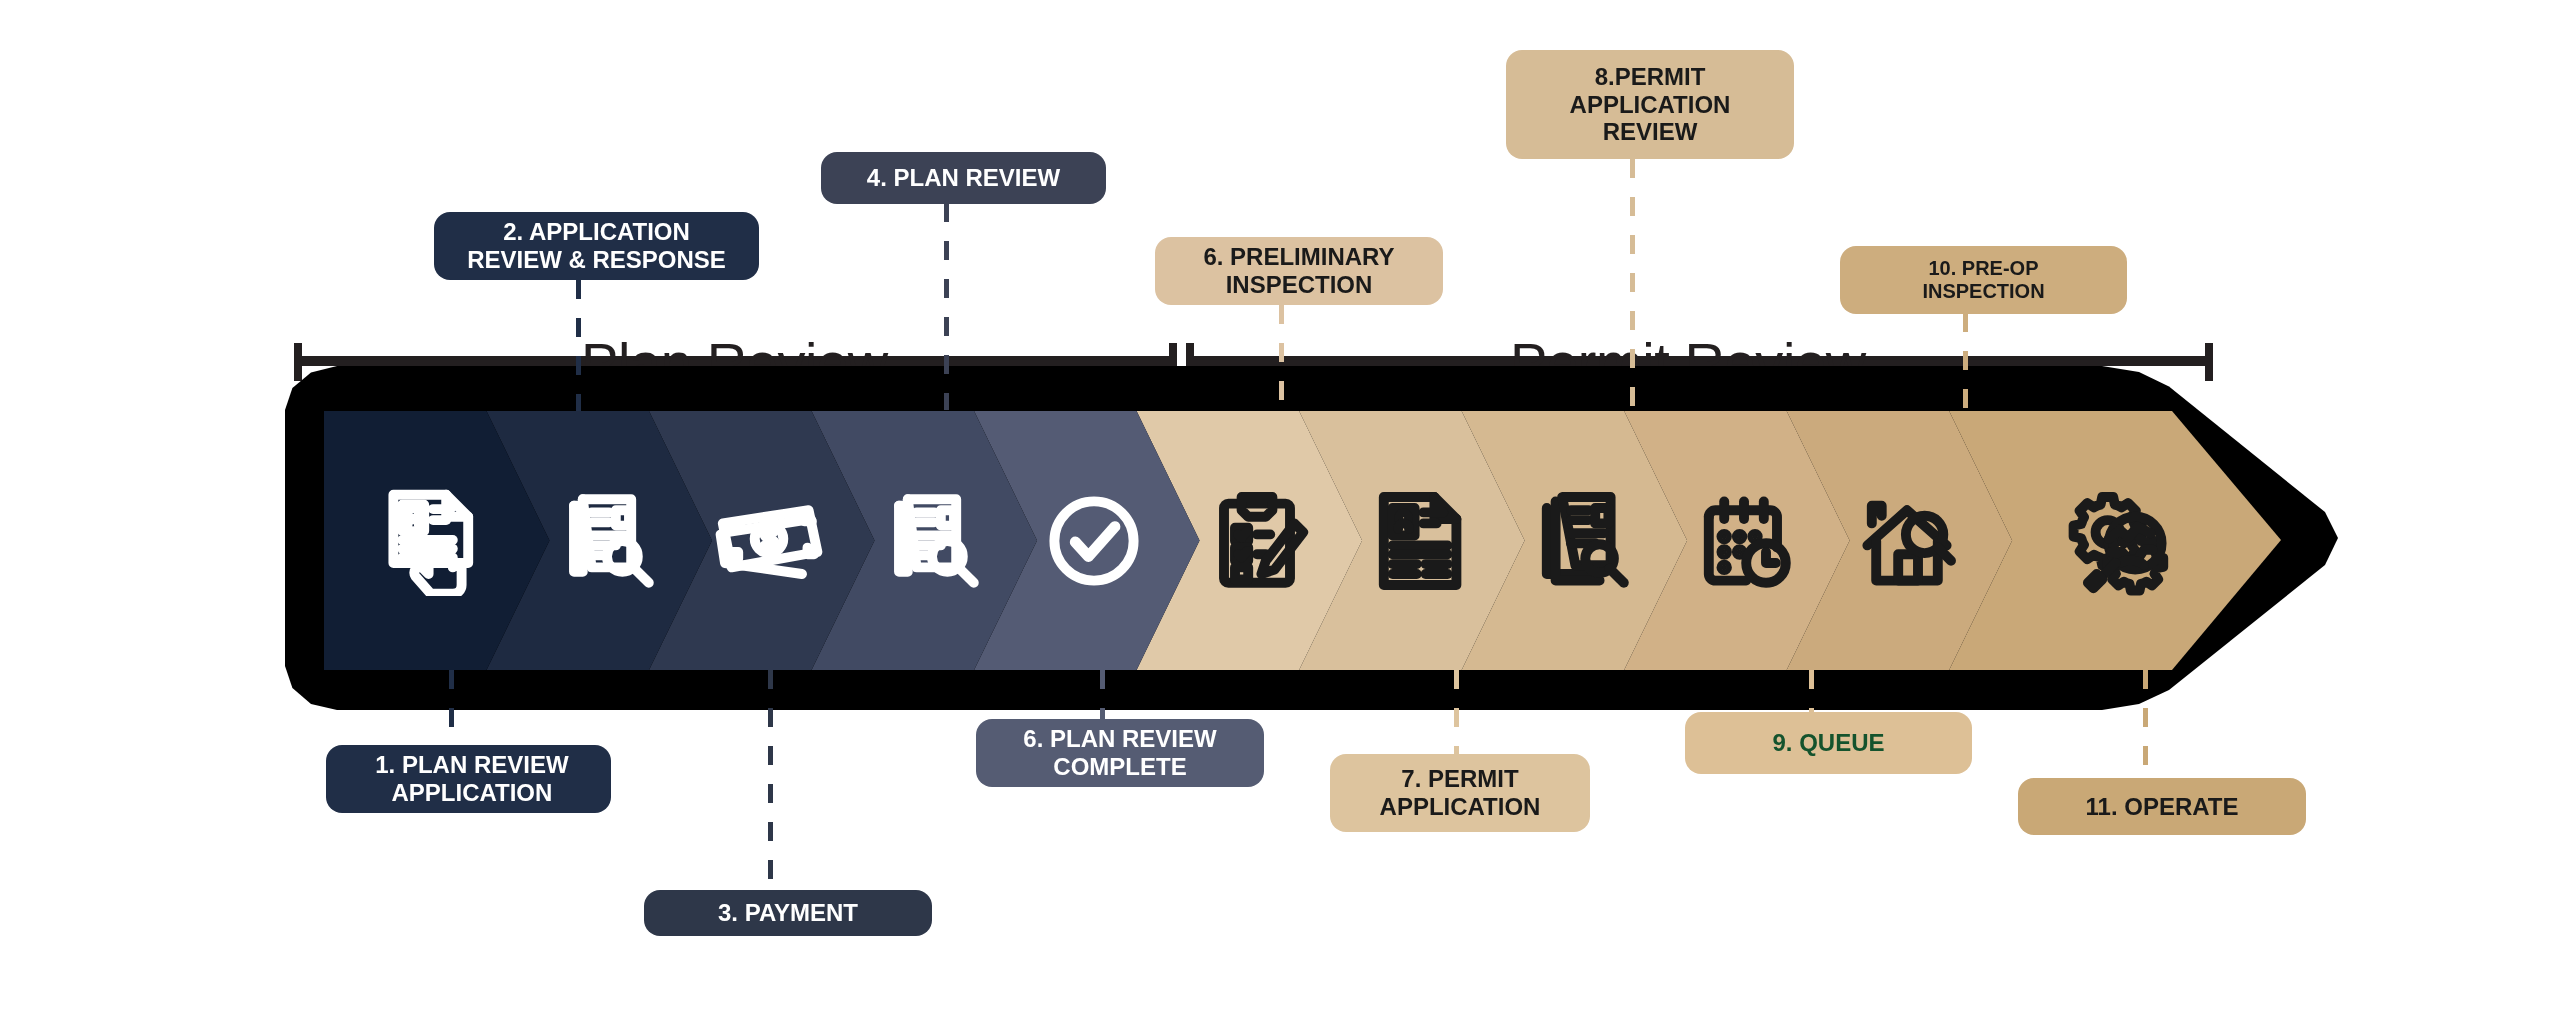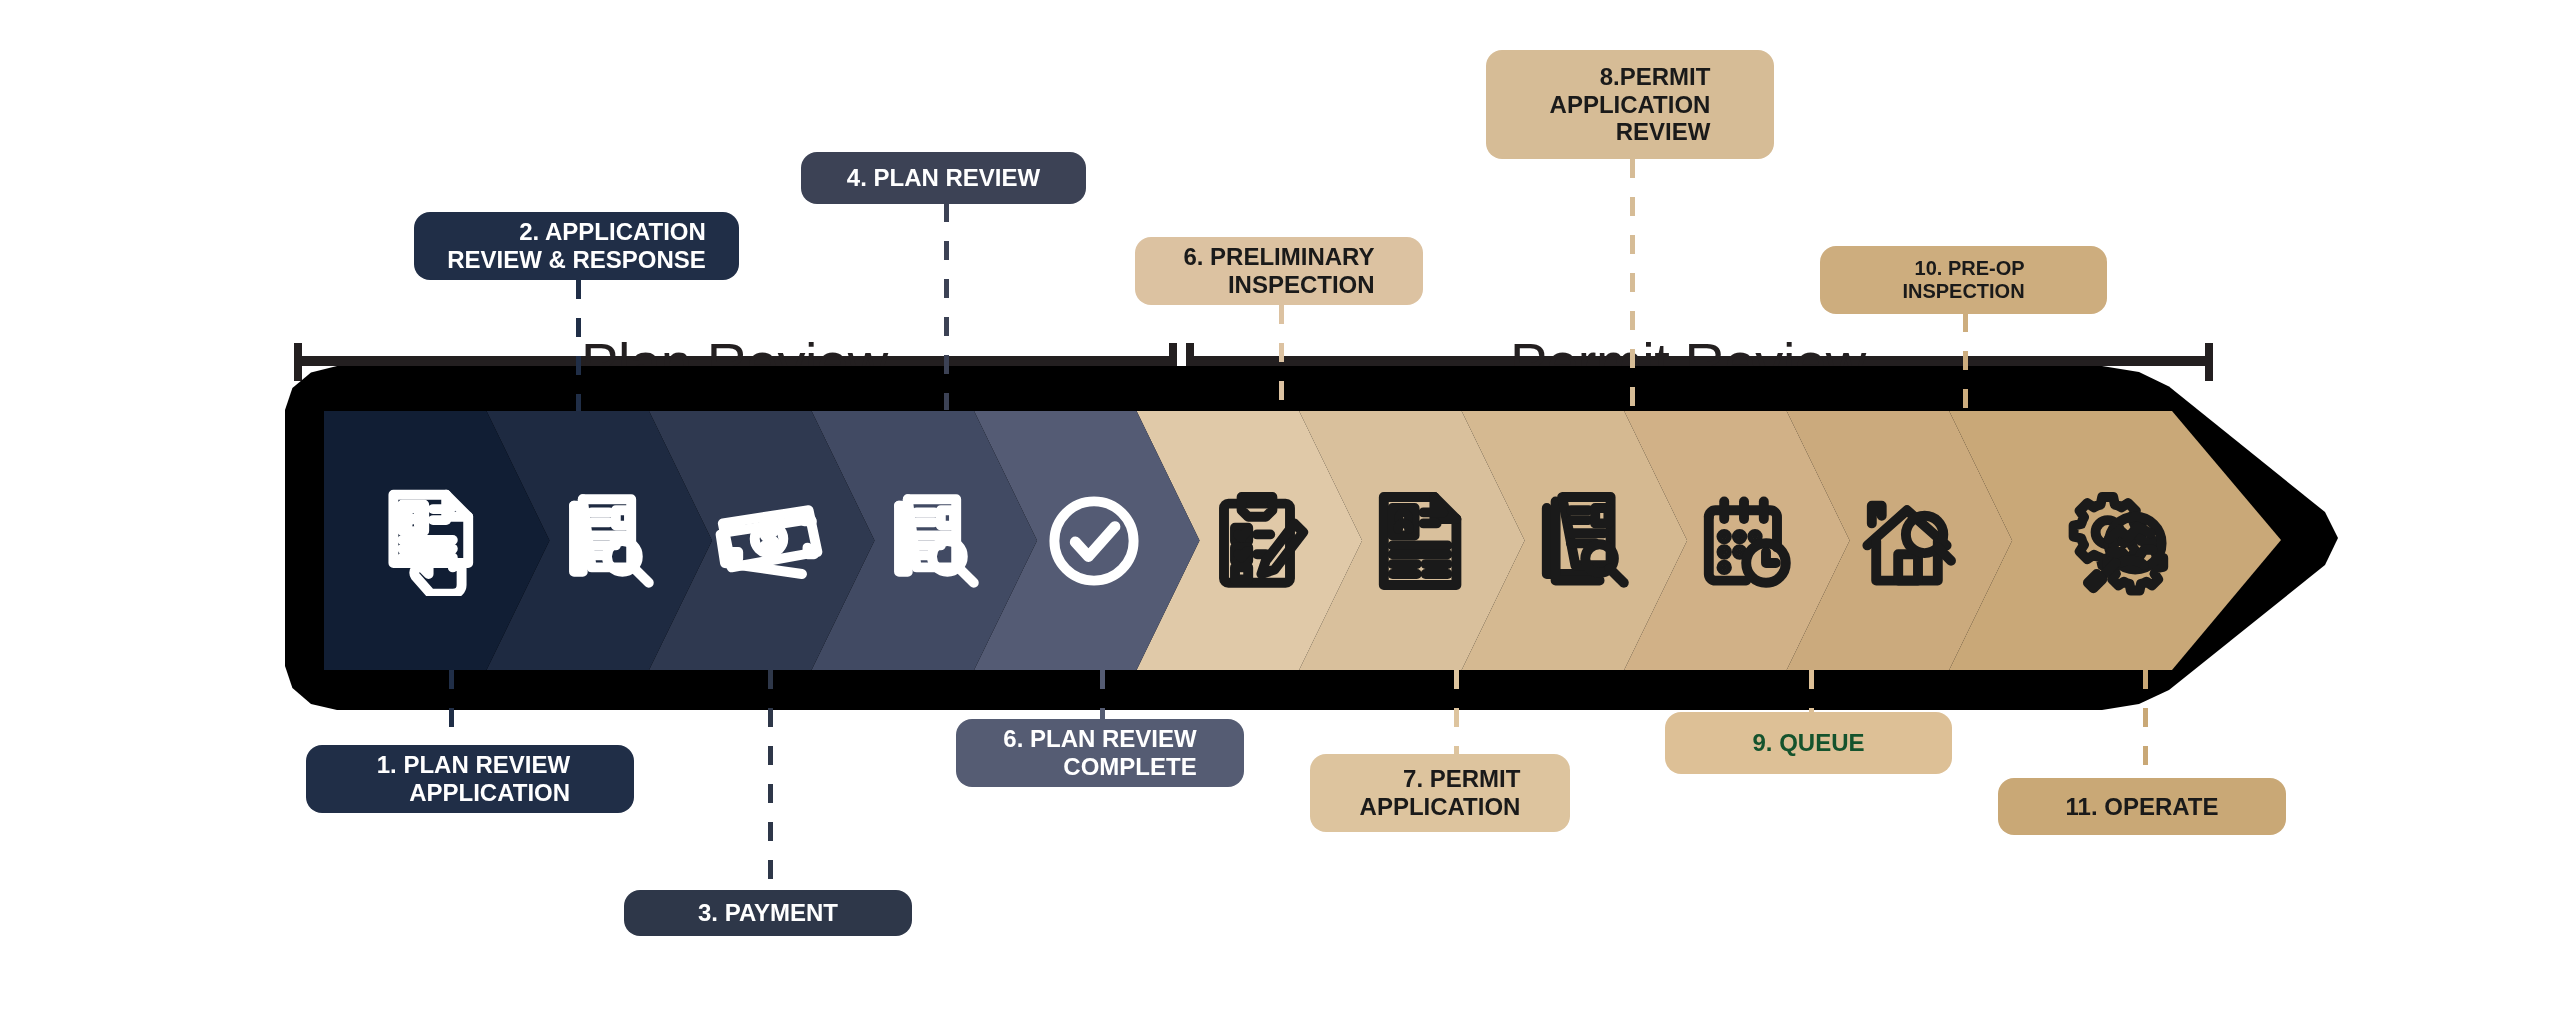--- a/index.html
+++ b/index.html
@@ -37,23 +37,23 @@
   .seg .svgwrap{position:relative;z-index:3;display:block;}
 
   
   .stem{position:absolute;width:5.2px;}
   .stem.dashed{background-image:linear-gradient(to bottom,
         currentColor 0,currentColor 19px,transparent 19px,transparent 38px);
         background-size:5.2px 38px;}
 
   
   .pill{position:absolute;border-radius:16px;display:flex;align-items:center;
-        justify-content:center;text-align:right;padding:0 13.2px;
+        justify-content:center;text-align:center;padding:0 13.2px;
         font-weight:700;line-height:1.16;box-sizing:border-box;
-        font-family:"Liberation Sans",sans-serif;}
+        font-family:"Liberation Sans",sans-serif;margin-left:20px;}
   .pill span{display:block;white-space:pre-line;}
 </style>
 </head>
 <body>
 
 <div id="stage">
 
   <div>
     <div class="bracket-line" style="left:294px;top:356px;width:883px;"></div>
     <div class="bracket-tick" style="left:294px;top:343px;height:38px;"></div>
@@ -257,21 +257,21 @@
       <div class="stem dashed" style="left: 1100px; top: 670px; height: 49px; color: rgb(85, 92, 115);"></div>
       <div class="stem dashed" style="left: 1279px; top: 305px; height: 106px; color: rgb(220, 194, 161);"></div>
       <div class="stem dashed" style="left: 1454px; top: 670px; height: 85px; color: rgb(221, 196, 158);"></div>
       <div class="stem dashed" style="left: 1630px; top: 159px; height: 252px; color: rgb(214, 188, 150);"></div>
       <div class="stem dashed" style="left: 1809px; top: 670px; height: 43px; color: rgb(221, 192, 150);"></div>
       <div class="stem dashed" style="left: 1963px; top: 313px; height: 97px; color: rgb(205, 173, 126);"></div>
       <div class="stem dashed" style="left: 2143px; top: 670px; height: 108px; color: rgb(201, 168, 118);"></div>
     </div>
 
   <div id="pills">
-      <div class="pill" style="width: 328px; height: 68px; left: 306px; top: 745px; background: rgb(32, 46, 71); color: rgb(255, 255, 255); font-size: 24px; padding-left: 20px;">
+      <div class="pill" style="width: 285px; height: 68px; left: 306px; top: 745px; background: rgb(32, 46, 71); color: rgb(255, 255, 255); font-size: 24px; padding-left: 20px;">
         <span>1. PLAN REVIEW
 APPLICATION</span>
       </div>
       <div class="pill" style="width: 325px; height: 68px; left: 414px; top: 212px; background: rgb(32, 46, 71); color: rgb(255, 255, 255); font-size: 24px;">
         <span>2. APPLICATION
 REVIEW &amp; RESPONSE</span>
       </div>
       <div class="pill" style="width: 288px; height: 46px; left: 624px; top: 890px; background: rgb(46, 55, 73); color: rgb(255, 255, 255); font-size: 24px;">
         <span>3. PAYMENT</span>
       </div>

